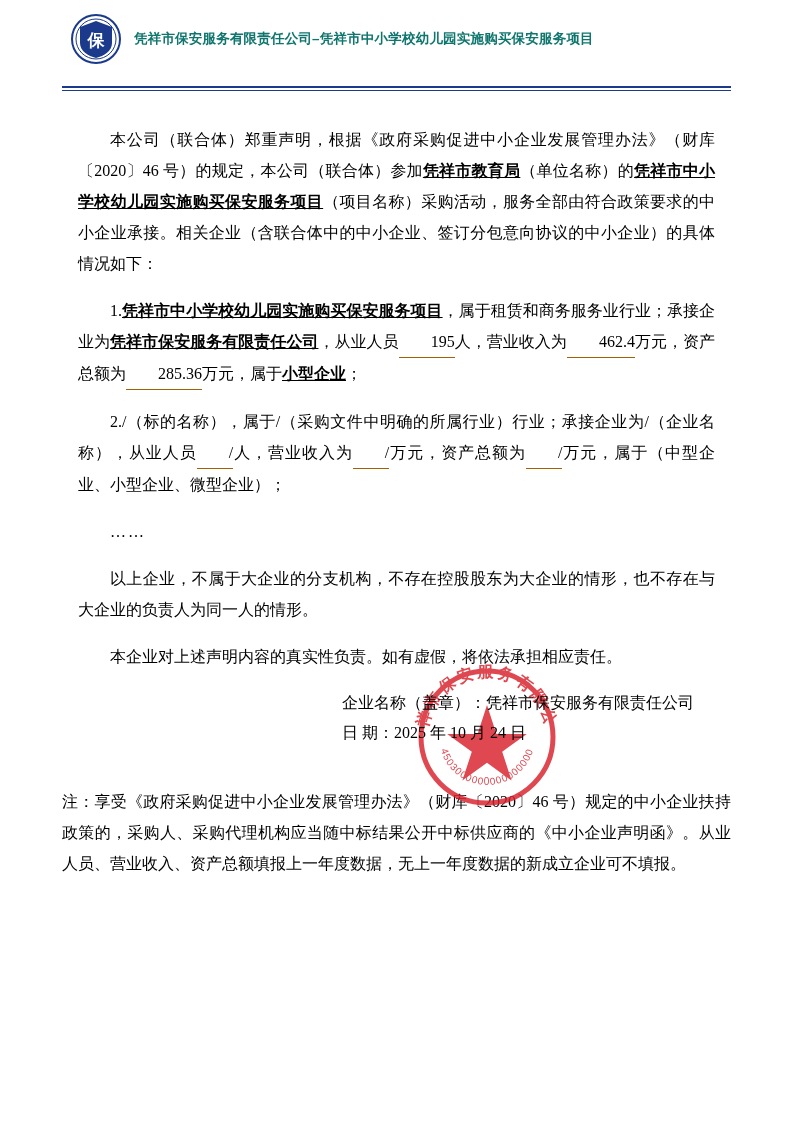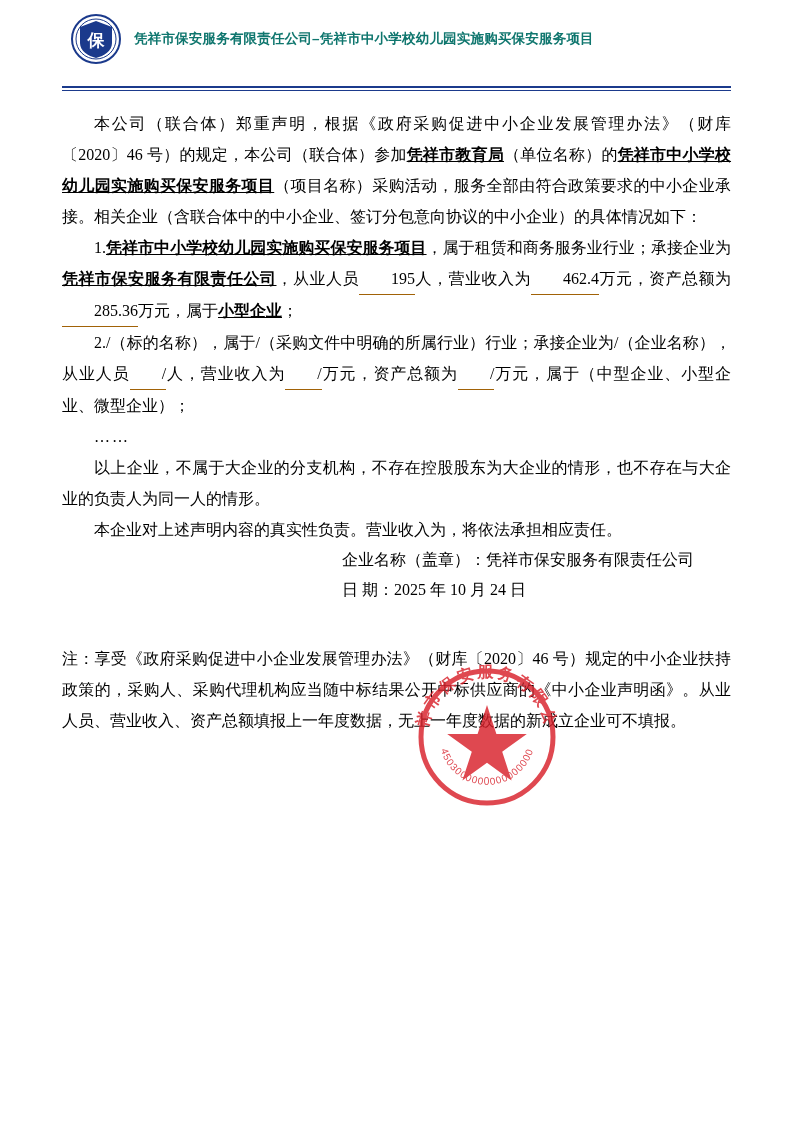--- a/index.html
+++ b/index.html
@@ -80,21 +80,21 @@
     font-family: "Liberation Serif", "DejaVu Serif", serif;
   }
   .doc-title {
     text-align: center;
     font-weight: bold;
     font-size: 30px;
     letter-spacing: 2px;
     margin: 36px 0 22px 0;
   }
   p.para {
-    margin: 0;
+    margin: 16px;
     text-indent: 2em;
     font-size: 16px;
     line-height: 31px;
   }
   .u { }
   .bu { font-weight: bold; text-decoration: underline; }
   .ul-blank {
     display: inline-block;
     border-bottom: 1px solid #a16207;
     min-width: 34px;
@@ -162,21 +162,21 @@
     <p class="para"><span>本公司（联合体）郑重声明，根据《政府采购促进中小企业发展管理办法》（财库〔2020〕46 号）的规定，本公司（联合体）参加</span><span class="bu">凭祥市教育局</span><span>（单位名称）的</span><span class="bu">凭祥市中小学校幼儿园实施购买保安服务项目</span><span>（项目名称）采购活动，服务全部由符合政策要求的中小企业承接。相关企业（含联合体中的中小企业、签订分包意向协议的中小企业）的具体情况如下：</span></p>
 
     <p class="para"><span>1.</span><span class="bu">凭祥市中小学校幼儿园实施购买保安服务项目</span><span>，属于</span><span class="u">租赁和商务服务业</span><span>行业；承接企业为</span><span class="bu">凭祥市保安服务有限责任公司</span><span>，从业人员</span><span class="u ul-blank">195</span><span>人，营业收入为</span><span class="u ul-blank">462.4</span><span>万元，资产总额为</span><span class="u ul-blank">285.36</span><span>万元，属于</span><span class="bu">小型企业</span><span>；</span></p>
 
     <p class="para"><span>2.</span><span class="u">/</span><span class="u">（标的名称），属于</span><span class="u">/</span><span class="u">（采购文件中明确的所属行业）行业；承接企业为</span><span class="u">/</span><span class="u">（企业名称），从业人员</span><span class="u ul-blank">/</span><span>人，营业收入为</span><span class="u ul-blank">/</span><span>万元，资产总额为</span><span class="u ul-blank">/</span><span>万元，属于</span><span class="u">（中型企业、小型企业、微型企业）；</span></p>
 
     <p class="para dots">……</p>
 
     <p class="para">以上企业，不属于大企业的分支机构，不存在控股股东为大企业的情形，也不存在与大企业的负责人为同一人的情形。</p>
 
-    <p class="para">本企业对上述声明内容的真实性负责。营业收入为，将依法承担相应责任。</p>
+    <p class="para">本企业对上述声明内容的真实性负责。如有虚假，将依法承担相应责任。</p>
 
     <div class="sign-block">
       <div class="sign-line"><span>企业名称（盖章）：</span><span>凭祥市保安服务有限责任公司</span></div>
       <div class="sign-line"><span>日  期：</span><span>2025 年 10 月 24 日</span></div>
     </div>
 
     <p class="note">注：享受《政府采购促进中小企业发展管理办法》（财库〔2020〕46 号）规定的中小企业扶持政策的，采购人、采购代理机构应当随中标结果公开中标供应商的《中小企业声明函》。从业人员、营业收入、资产总额填报上一年度数据，无上一年度数据的新成立企业可不填报。</p>
   </div>
 
   <div class="stamp">

